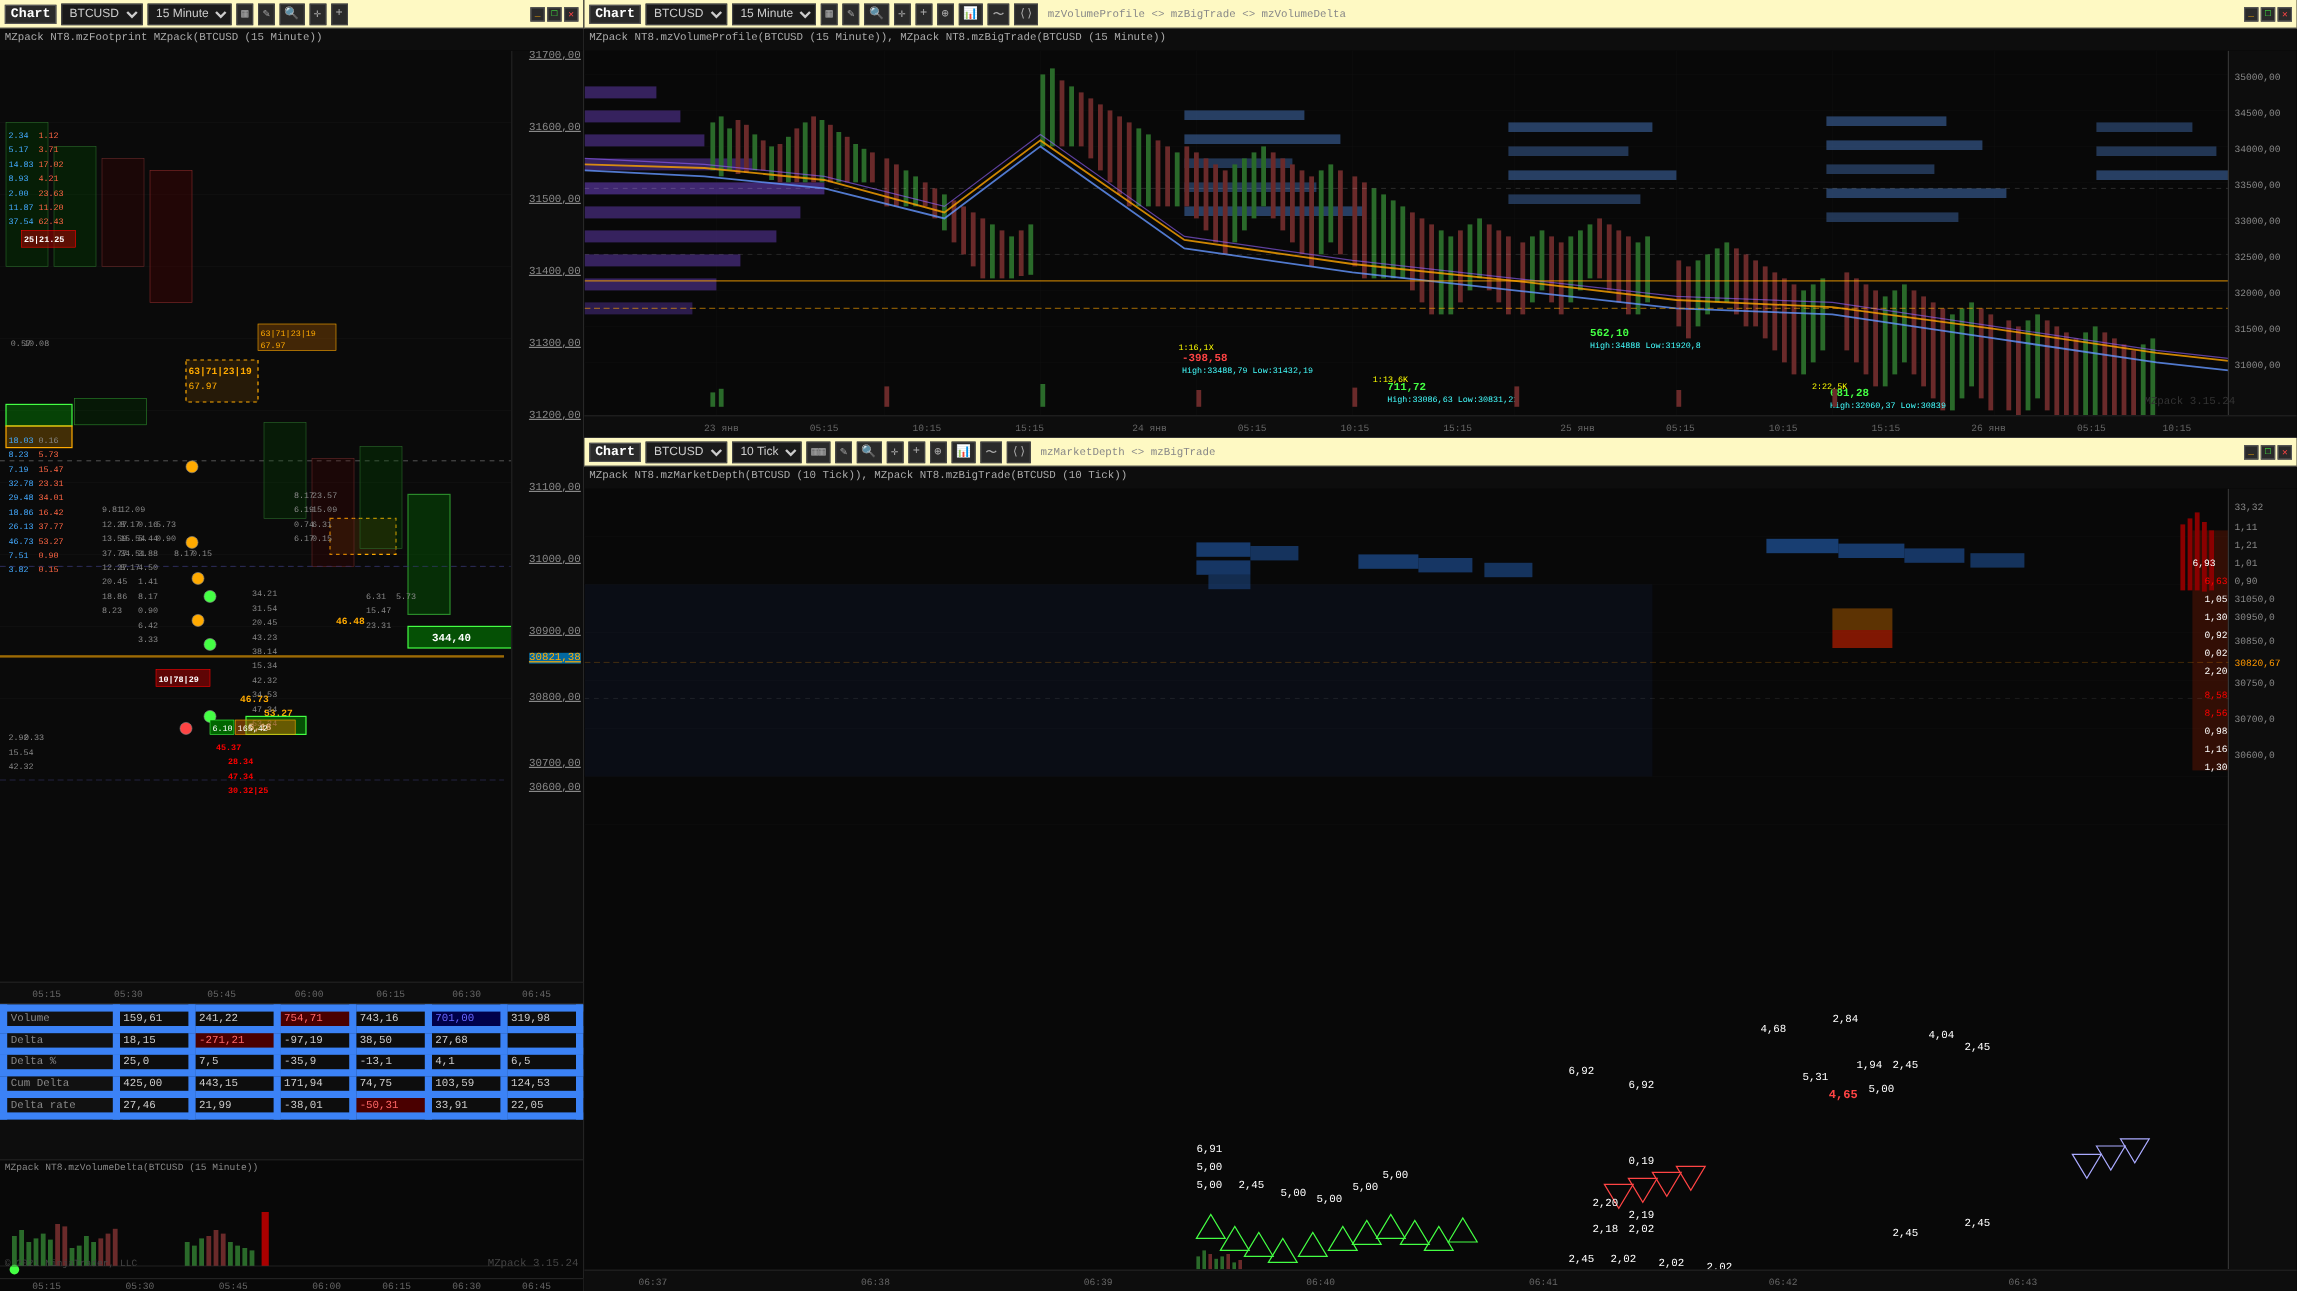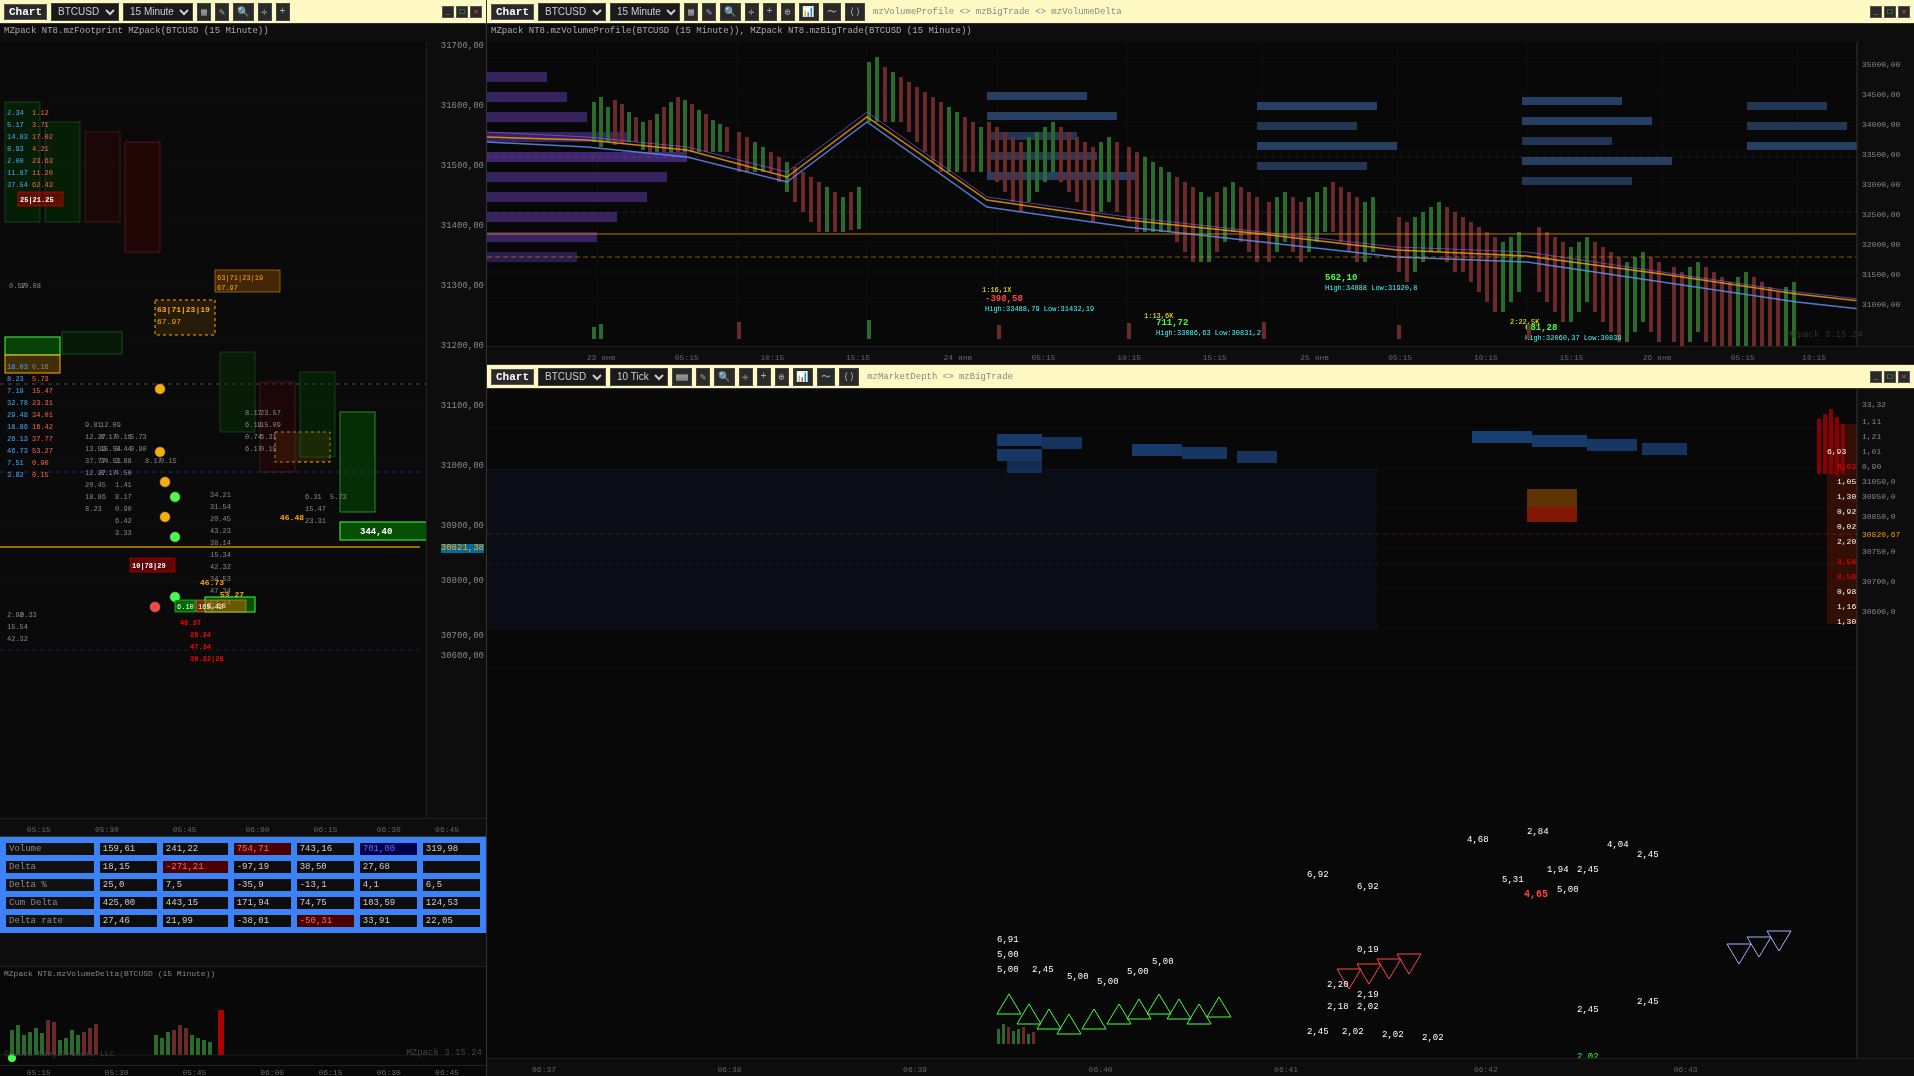--- a/index.html
+++ b/index.html
@@ -92,20 +92,21 @@
       position: relative;
       overflow: hidden;
     }
 
     .price-level {
       position: absolute;
       right: 2px;
       font-size: 9px;
       color: #888;
       line-height: 1;
+      text-decoration: underline;
     }
 
     .price-level.active {
       color: #fff;
       background: #333;
     }
 
     
     .bottom-data {
       height: 130px;
@@ -942,20 +943,21 @@
         <div class="toolbar-btn">⟨⟩</div>
         <span style="font-size:9px; color:#888; margin: 0 4px;">mzMarketDepth   &lt;&gt; mzBigTrade</span>
         <div class="toolbar-spacer"></div>
         <div class="window-btns">
           <div class="win-btn min">_</div>
           <div class="win-btn max">□</div>
           <div class="win-btn close">✕</div>
         </div>
       </div>
 
+      <div class="chart-title">MZpack NT8.mzMarketDepth(BTCUSD (10 Tick)), MZpack NT8.mzBigTrade(BTCUSD (10 Tick))</div>
 
       <div class="chart-content">
         <svg width="100%" height="100%" style="position:absolute;top:0;left:0;">
 
           <rect width="100%" height="100%" fill="#080808"></rect>
 
           <line x1="0" y1="40" x2="100%" y2="40" stroke="#111" stroke-width="0.5"></line>
           <line x1="0" y1="80" x2="100%" y2="80" stroke="#111" stroke-width="0.5"></line>
           <line x1="0" y1="120" x2="100%" y2="120" stroke="#111" stroke-width="0.5"></line>
           <line x1="0" y1="160" x2="100%" y2="160" stroke="#111" stroke-width="0.5"></line>

